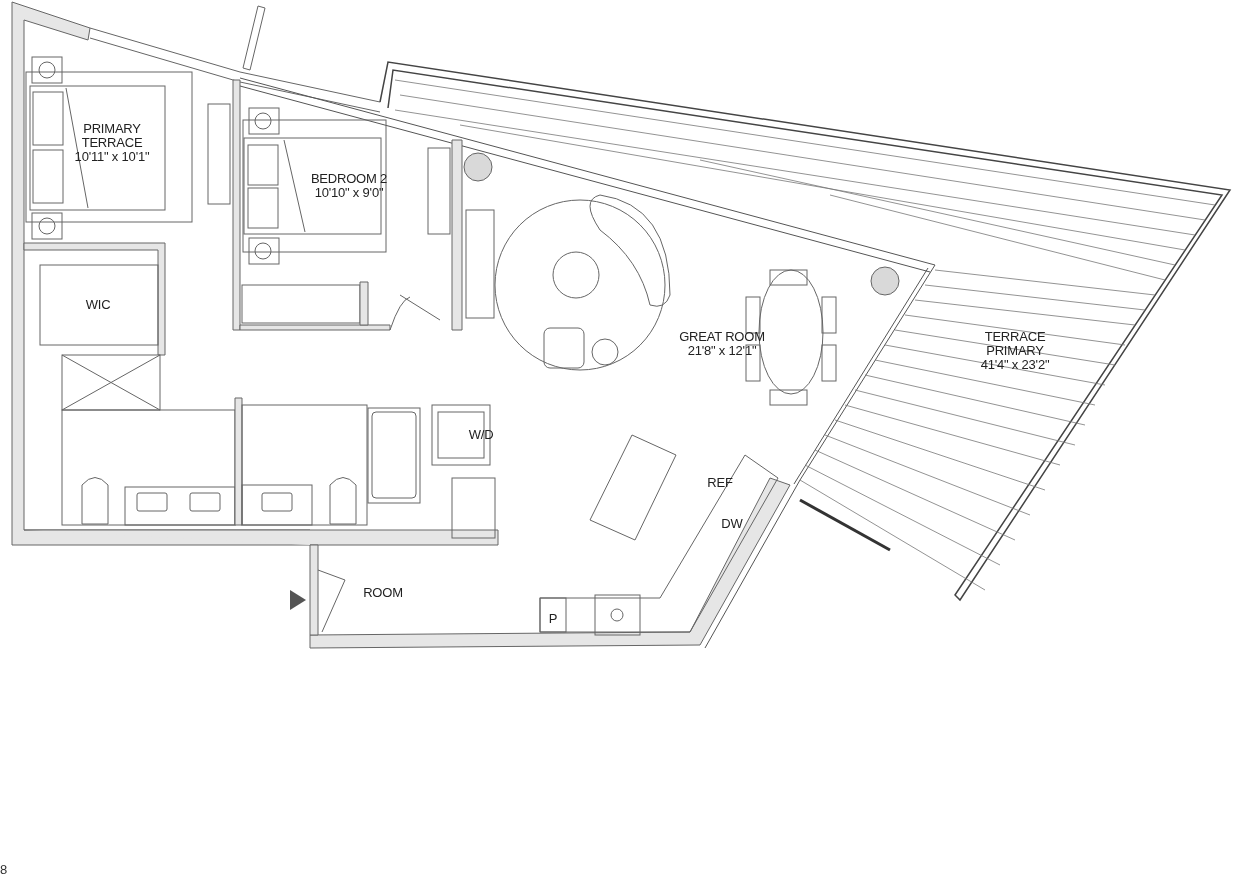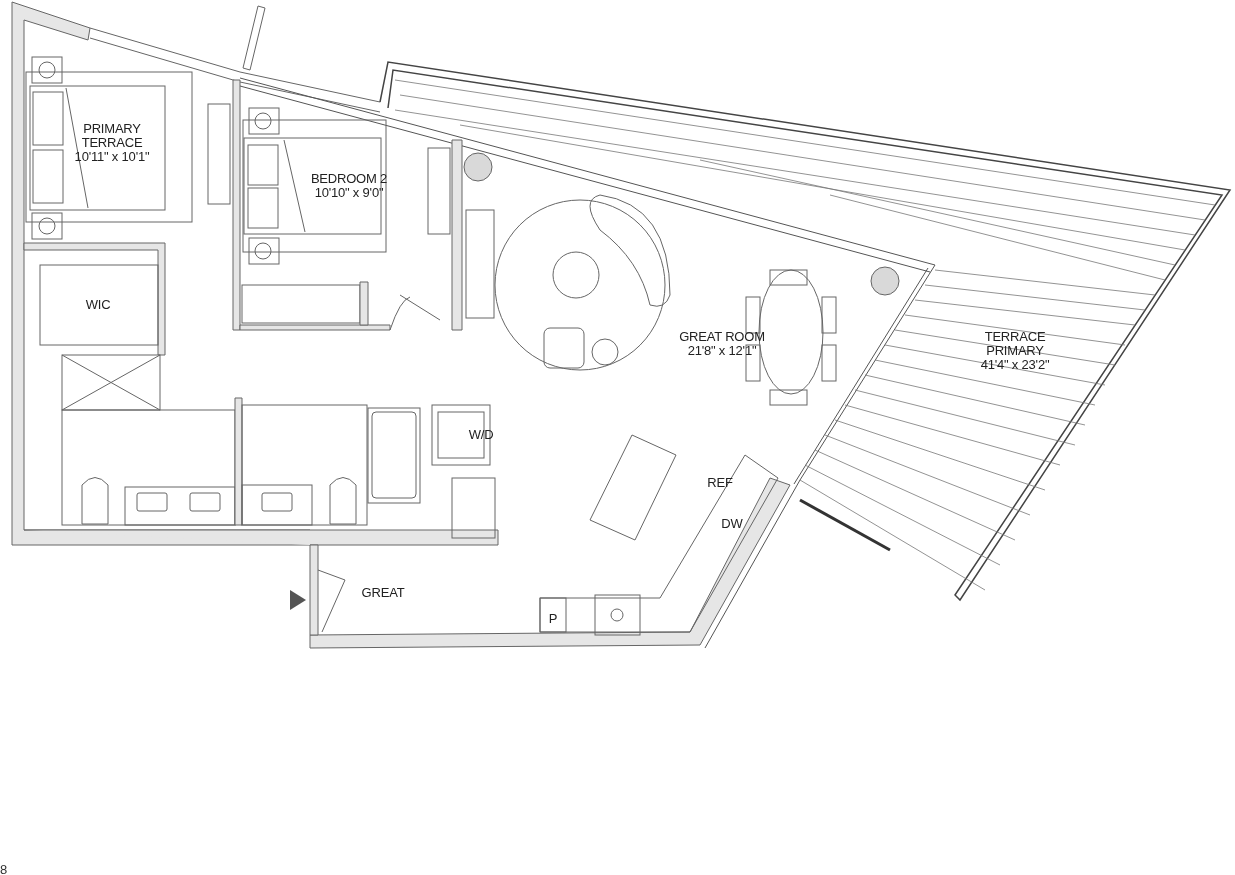--- a/index.html
+++ b/index.html
@@ -171,21 +171,21 @@
   <span class="dim">21'8" x 12'1"</span>
 </div>
 
 <div class="label" style="left:975px;top:330px;width:80px;">
   <span class="name">TERRACE</span>
   <span class="name">PRIMARY</span>
   <span class="dim">41'4" x 23'2"</span>
 </div>
 
 <div class="label" style="left:360px;top:586px;width:46px;">
-  <span class="name">GREAT</span>
+  <span class="name">ROOM</span>
 </div>
 
 <div class="label" style="left:445px;top:428px;width:32px;margin-left:20px;">W/D</div>
 <div class="label" style="left:704px;top:476px;width:32px;text-align:center;">REF</div>
 <div class="label" style="left:718px;top:517px;width:28px;">DW</div>
 <div class="label" style="left:544px;top:612px;width:18px;">P</div>
 
 <div class="pagenum">8</div>
 
 </body></html>

